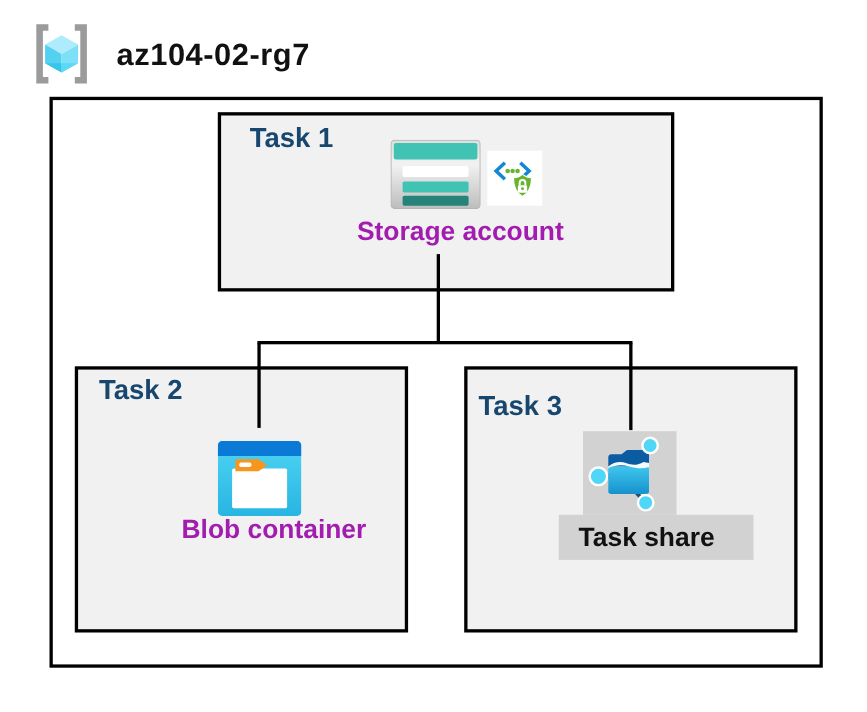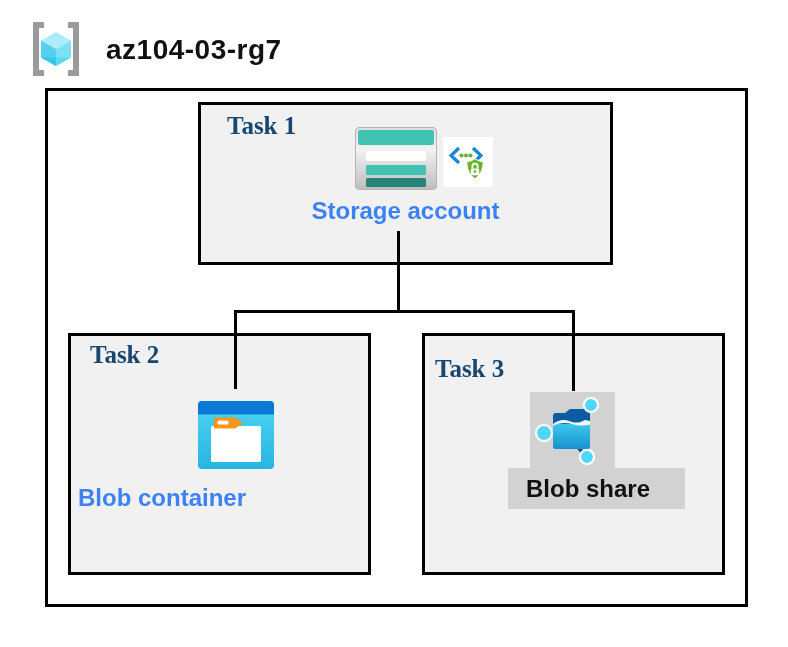--- a/index.html
+++ b/index.html
@@ -24,31 +24,30 @@
   .task-box {
     position:absolute; border:3px solid var(--box_border,#000);
     background:var(--box_fill,#F1F1F1);
   }
   .task1 { left:198px; top:102px; width:415px; height:163px; }
   .task2 { left:68px;  top:333px; width:303px; height:242px; }
   .task3 { left:422px; top:333px; width:303px; height:242px; }
   .task-label {
     font-size:25px; font-weight:bold; color:var(--task_label,#17466F);
     position:absolute;
-    font-family:Liberation Serif, serif;
   }
   .task1 .task-label { left:26px; top:7px; }
   .task2 .task-label { left:19px; top:5px;text-align:center; }
   .task3 .task-label { left:10px; top:19px; }
 
   .resource-label {
-    position:absolute; font-size:24px; font-weight:bold; color:#3b82f6;
+    position:absolute; font-size:24px; font-weight:bold; color:#a21caf;margin-left:13px;
   }
   .storage-label { left:198px; top:197px; width:415px; text-align:center; }
-  .blob-label    { left:78px;  top:484px; width:316px; }
+  .blob-label    { left:78px;  top:468px; width:316px; text-align:center; }
 
   
   .line { position:absolute; background:#000; }
 
   
   .rg-icon        { left:27px;  top:19px;  width:58px; height:60px; }
   .storage-icon   { left:355px; top:127px; width:82px; height:63px; }
   .secure-icon    { left:443px; top:137px; width:50px; height:50px; background:#fff; }
   .blob-icon      { left:198px; top:401px; width:76px; height:68px; }
   .fs-icon-bg     { left:530px; top:392px; width:85px; height:76px; background:var(--highlight_gray,#D2D2D2); }
@@ -70,21 +69,21 @@
 
   <svg class="abs rg-icon" viewBox="0 0 58 60">
     <path d="M17 6 H9 V54 H17" fill="none" stroke="#9B9B9B" stroke-width="6"></path>
     <path d="M41 6 H49 V54 H41" fill="none" stroke="#9B9B9B" stroke-width="6"></path>
     <polygon points="29,13 44,21.5 29,30 14,21.5" fill="#ADEBFD"></polygon>
     <polygon points="14,21.5 29,30 29,47 14,38.5" fill="#54D0F0"></polygon>
     <polygon points="44,21.5 29,30 29,47 44,38.5" fill="#7EE0F7"></polygon>
     <polygon points="14,38.5 29,47 29,38.5" fill="#37C6EA"></polygon>
     <polygon points="44,38.5 29,47 29,38.5" fill="#5BD9F4"></polygon>
   </svg>
-  <div class="rg-title">az104-03-rg7</div>
+  <div class="rg-title">az104-02-rg7</div>
 
   <div class="outer-box"></div>
 
   <div class="task-box task1">
     <div class="task-label">Task 1</div>
   </div>
 
   <div class="task-box task2">
     <div class="task-label">Task 2</div>
   </div>
@@ -158,16 +157,16 @@
     </g>
     <path d="M21,32 v-8 a3,3 0 0 1 3,-3 h9 l5,-4 h17 a3,3 0 0 1 3,3 v12 z" fill="#0C5CA4"></path>
     <rect x="21" y="32" width="37" height="25" rx="2.5" fill="url(#ff)"></rect>
     <path d="M21,32 c5,-4 11,-5 16,-3 c6,2.4 11,2 16,-1 l5,1 v3.5 c-6,2 -12,1 -18,-0.5 c-7,-1.8 -13,-1 -19,1.5 z" fill="#F2FBFF"></path>
     <circle cx="59" cy="13" r="7" fill="#50D7F7" stroke="#FFFFFF" stroke-width="2.2"></circle>
     <circle cx="12" cy="41" r="8" fill="#50D7F7" stroke="#FFFFFF" stroke-width="2.2"></circle>
     <circle cx="55" cy="65" r="7" fill="#50D7F7" stroke="#FFFFFF" stroke-width="2.2"></circle>
   </svg>
 
   <div class="abs fs-label-band">
-    <span class="fs-text">Blob share</span>
+    <span class="fs-text">Task share</span>
   </div>
 
 </div>
 
 </body></html>

